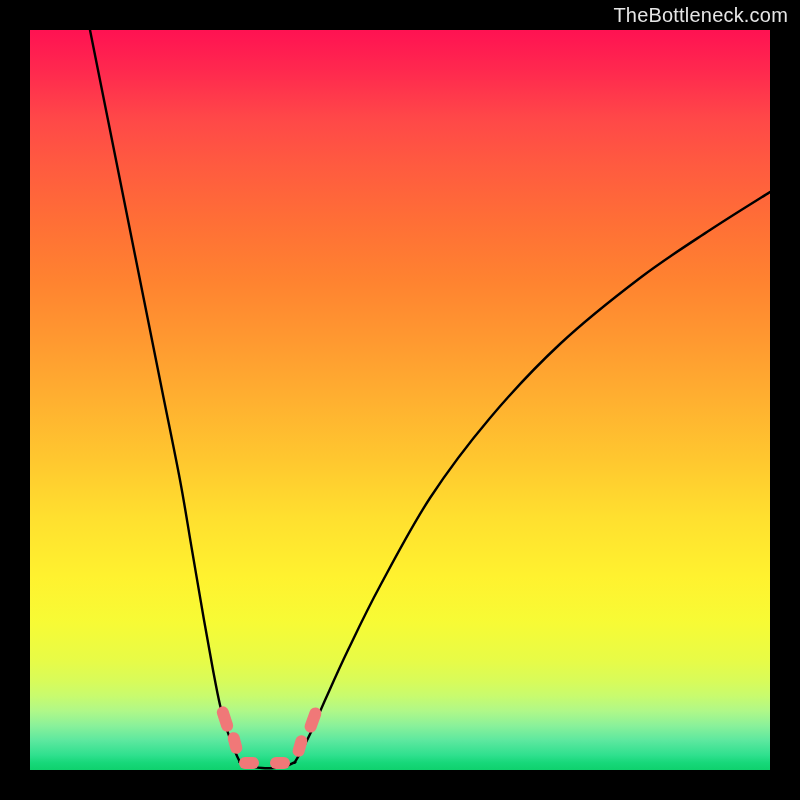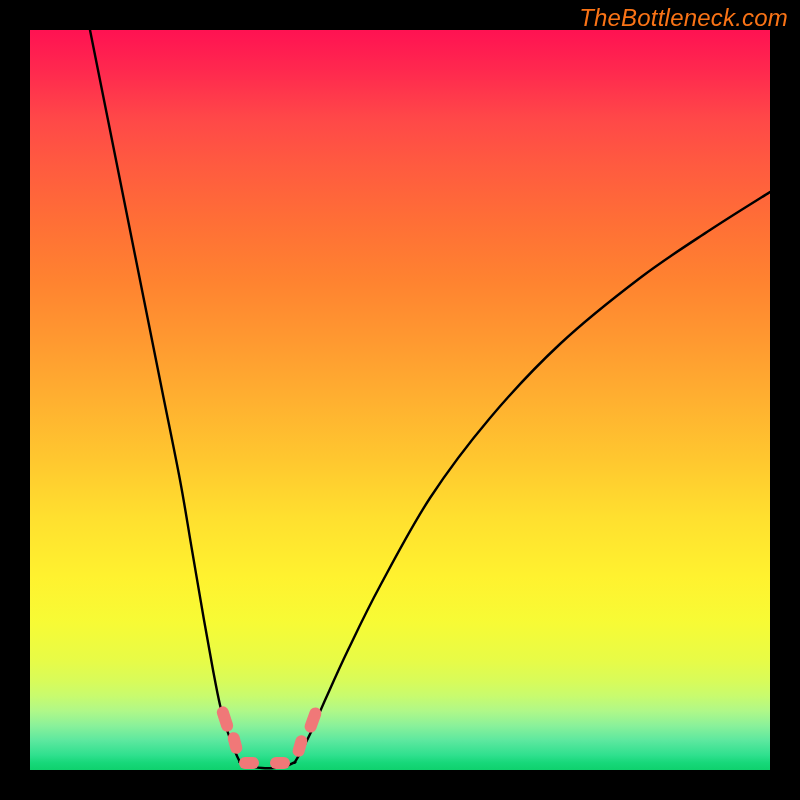--- a/index.html
+++ b/index.html
@@ -46,26 +46,25 @@
       #5de89f 96%,
       #2fe08e 98%,
       #17d87a 99%,
       #0fd16d 100%
     );
   }
   .watermark {
     position: absolute;
     top: 4px;
     right: 12px;
-    color: #f97316;
-    font-size: 24px;
+    color: #e5e5e5;
+    font-size: 20px;
     letter-spacing: 0.2px;
     font-weight: 500;
     user-select: none;
-    font-style: italic;
   }
   svg.curves {
     position: absolute;
     left: 0;
     top: 0;
     width: 740px;
     height: 740px;
   }
   
   .marker {

